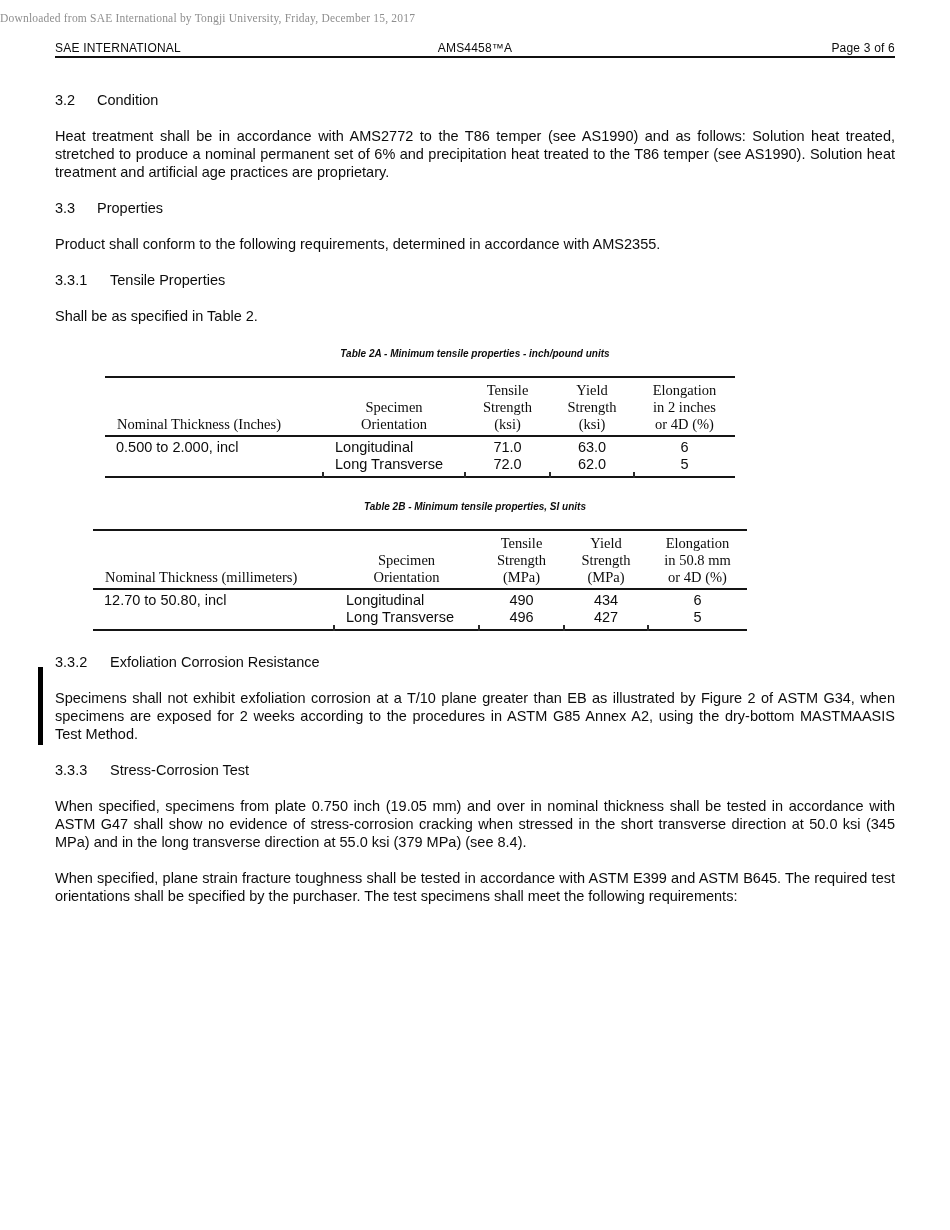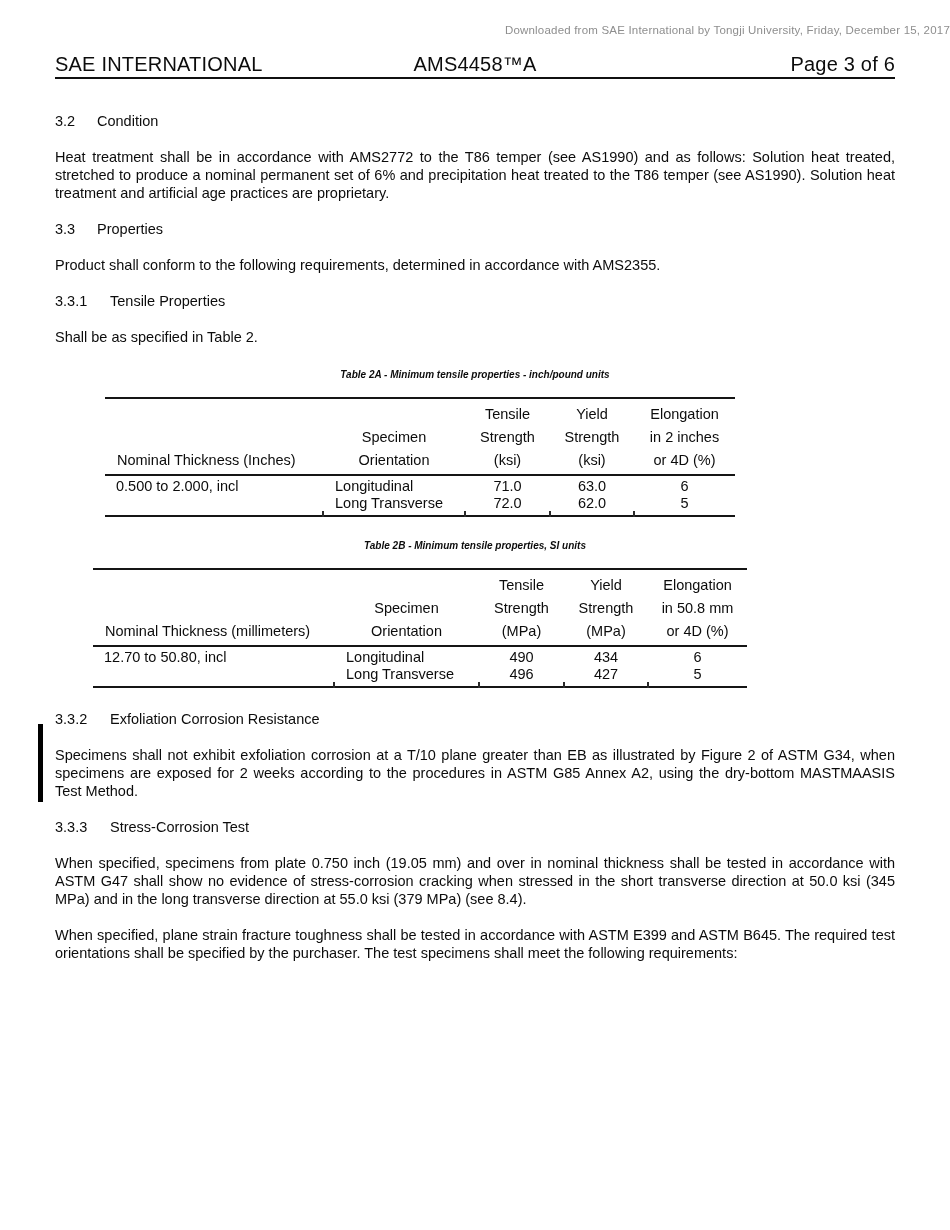--- a/index.html
+++ b/index.html
@@ -10,35 +10,35 @@
   body {
     width: 950px;
     height: 1230px;
     overflow: hidden;
     font-family: "Liberation Sans", sans-serif;
     color: #0c0c0c;
     position: relative;
   }
   
   .watermark {
-    text-align: right;
-    padding-top: 24px;
-    font-family: Liberation Sans, sans-serif;
+    text-align: left;
+    padding-top: 12px;
+    font-family: Liberation Serif, serif;
     font-size: 11.5px;
     color: #8e8e8e;
     letter-spacing: 0.2px;
   }
   
   .doc-header {
     margin: 17px 55px 0 55px;
     display: flex;
     align-items: baseline;
     border-bottom: 2.5px solid #101010;
     padding-bottom: 1px;
-    font-size: 20px;
+    font-size: 12px;
     letter-spacing: 0.2px;
   }
   .doc-header .h-left  { flex: 1; text-align: left; }
   .doc-header .h-mid   { flex: 1; text-align: center; }
   .doc-header .h-right { flex: 1; text-align: right; }
   
   .content {
     padding: 0 55px;
     font-size: 14.5px;
     line-height: 18px;
@@ -71,23 +71,24 @@
     border-bottom: 2px solid #151515;
     font-size: 14.5px;
   }
   table.spec.t2a { margin-left: 50px; width: 630px; }
   table.spec.t2b { margin-left: 38px; width: 654px; }
   table.spec th {
     font-weight: normal;
     vertical-align: bottom;
     text-align: center;
     white-space: pre-line;
-    line-height: 23px;
+    line-height: 17px;
     padding: 4px 2px 2px 2px;
     border-bottom: 2px solid #151515;
+    font-family: Liberation Serif, serif;
   }
   table.spec th.c1 { text-align: left; padding-left: 12px; }
   table.spec td {
     text-align: center;
     line-height: 16.5px;
     padding: 0 2px;
   }
   table.spec td.c1 { text-align: left; padding-left: 11px; }
   table.spec td.c2 { text-align: left; padding-left: 12px; }
   table.spec tr.first-row td { padding-top: 2px; }

